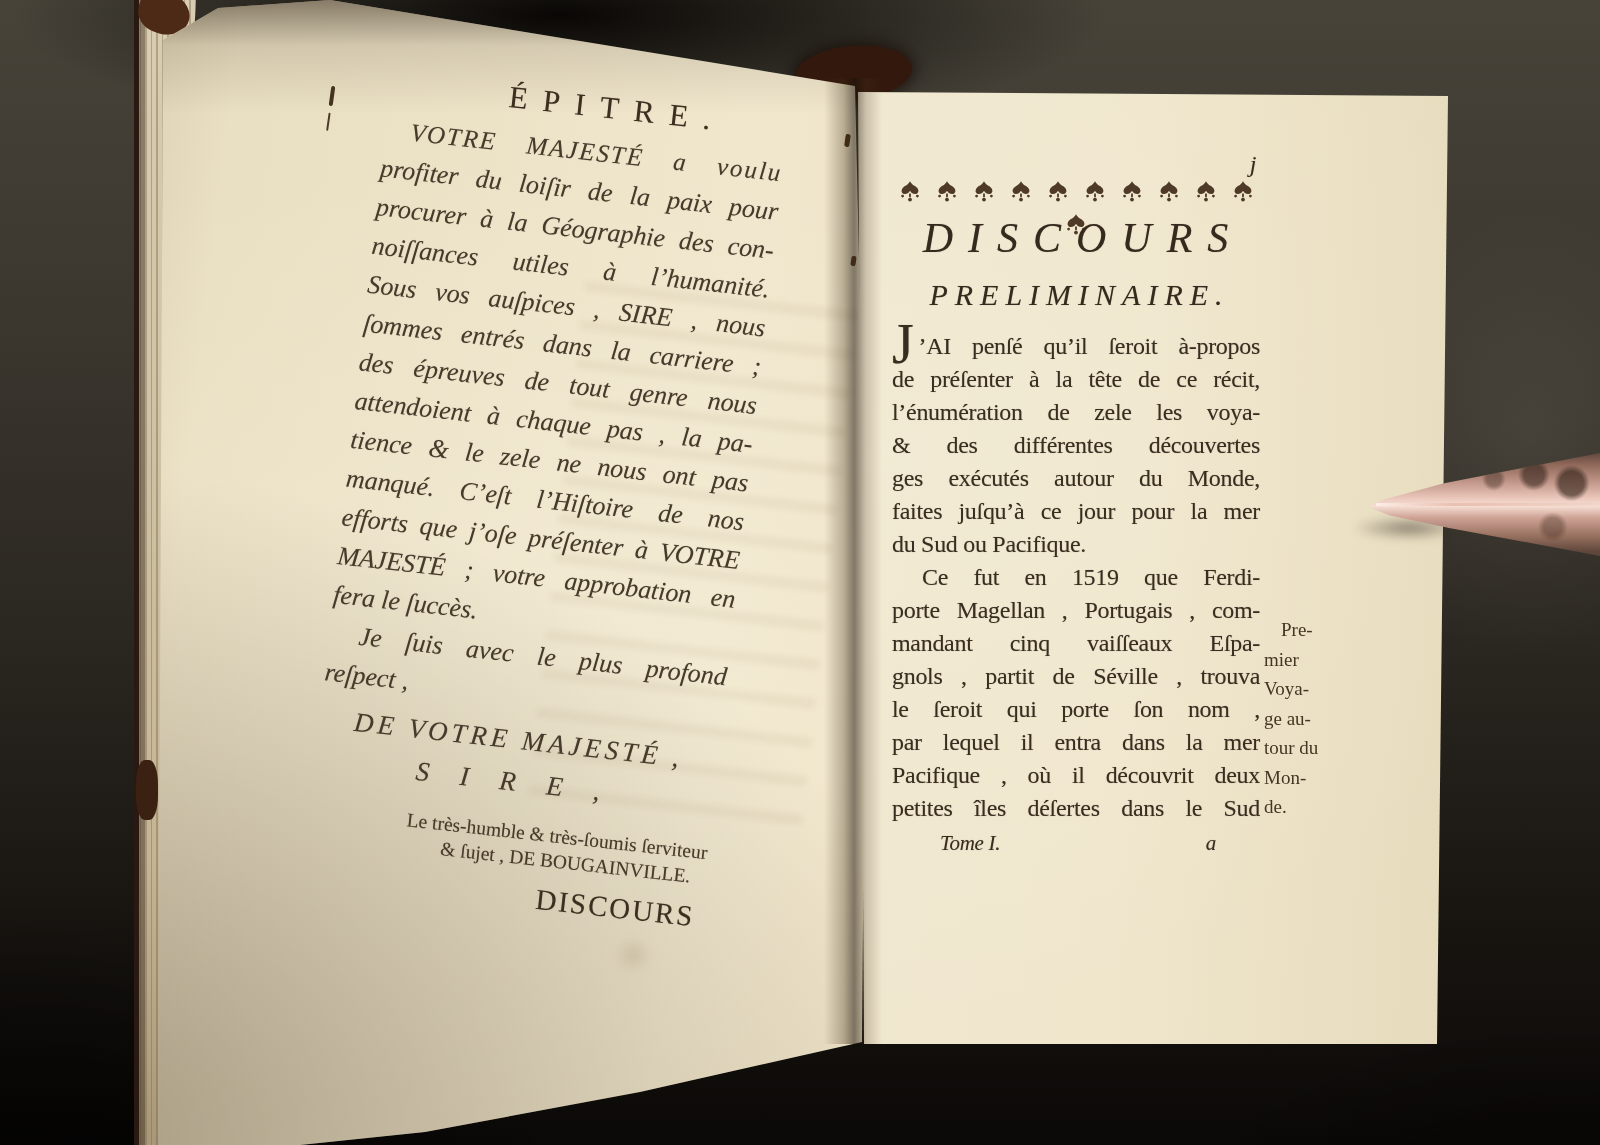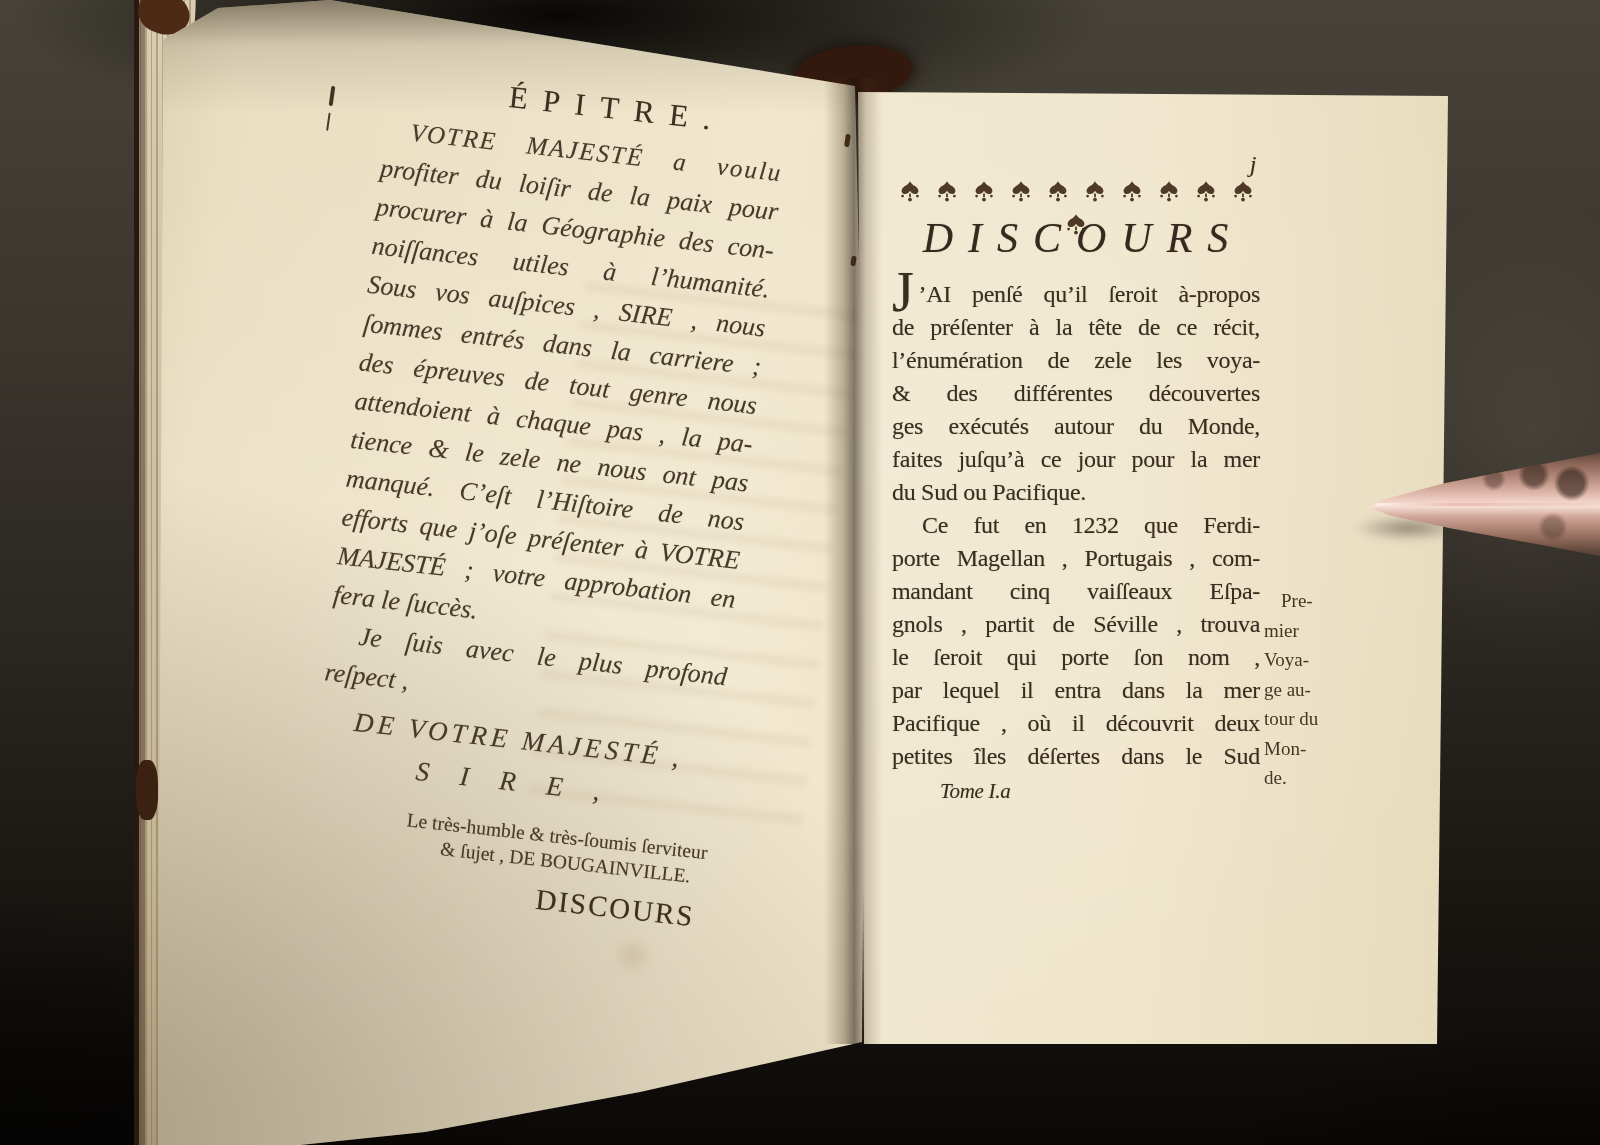--- a/index.html
+++ b/index.html
@@ -82,23 +82,23 @@
   .rp-pagenum{text-align:right;font-style:italic;font-size:24px;height:30px;padding-right:4px;}
   .rp-ornaments{height:36px;text-align:center;letter-spacing:0;line-height:30px;}
   .fleuron{display:inline-block;width:31px;vertical-align:middle;}
   .rp-title{font-style:italic;font-size:42px;letter-spacing:15px;text-align:center;
     text-indent:14px;height:56px;margin-top:8px;color:#352a1d;}
   .rp-subtitle{font-style:italic;font-size:30px;letter-spacing:7px;text-align:center;
     text-indent:7px;height:44px;margin-bottom:8px;color:#352a1d;}
   .rp-para1 .line,.rp-para2 .line{letter-spacing:-0.3px;text-align:right;}
   .dropcap{display:inline-block;font-size:56px;line-height:0;position:relative;top:9px;
     margin-right:5px;font-style:normal;}
-  .rp-footer{display:flex;font-style:italic;font-size:21px;
+  .rp-footer{display:flex;justify-content:space-between;font-style:italic;font-size:21px;
     padding:2px 44px 0 48px;}
-  .margin-note{position:absolute;left:1264px;top:586px;width:92px;font-size:19px;
+  .margin-note{position:absolute;left:1264px;top:615px;width:92px;font-size:19px;
     line-height:29.5px;color:#453624;letter-spacing:0;}
   .margin-note .line{text-align:left;text-align-last:left;}
   .margin-note .mn-indent{text-indent:17px;}
   
   .pointer-shadow{position:absolute;left:1344px;top:514px;width:130px;height:28px;
     background:radial-gradient(ellipse,rgba(45,38,32,0.5),transparent 62%);filter:blur(4px);}
   .letter-opener{position:absolute;left:1364px;top:452px;width:236px;height:104px;
     clip-path:polygon(100% 1%,34% 30%,8% 46%,2% 53%,11% 61%,36% 73%,100% 100%);
     background:
       radial-gradient(circle at 72% 22%,rgba(42,27,18,0.55) 0 10px,transparent 16px),
@@ -265,33 +265,34 @@
                 <g fill="#4e3a26">
                   <path d="M10 1 C11.5 4 14 4.5 15.5 6 C17.6 8.1 16.4 11 14 11 C12.4 11 11 10 10 8.4 C9 10 7.6 11 6 11 C3.6 11 2.4 8.1 4.5 6 C6 4.5 8.5 4 10 1 Z"></path>
                   <path d="M9.3 10.5 h1.4 v3 h-1.4 Z"></path>
                   <circle cx="10" cy="15.3" r="1.5"></circle>
                   <circle cx="4.2" cy="12.6" r="1.1"></circle>
                   <circle cx="15.8" cy="12.6" r="1.1"></circle>
                 </g>
               </svg></span>
           </div>
         <div class="rp-title">DISCOURS</div>
+        <div class="rp-subtitle">PRELIMINAIRE.</div>
         <div class="rp-para1">
           <div class="line para-first"><span class="dropcap">J</span><span>’AI penſé qu’il ſeroit à-propos</span></div>
           <div>
               <div class="line">de préſenter à la tête de ce récit,</div>
               <div class="line">l’énumération de zele les voya-</div>
               <div class="line">&amp; des différentes découvertes</div>
               <div class="line">ges exécutés autour du Monde,</div>
               <div class="line">faites juſqu’à ce jour pour la mer</div>
               <div class="line short">du Sud ou Pacifique.</div>
             </div>
         </div>
         <div class="rp-para2">
-            <div class="line indent">Ce fut en 1232 que Ferdi-</div>
+            <div class="line indent">Ce fut en 1519 que Ferdi-</div>
             <div class="line">porte Magellan , Portugais , com-</div>
             <div class="line">mandant cinq vaiſſeaux Eſpa-</div>
             <div class="line">gnols , partit de Séville , trouva</div>
             <div class="line">le ſeroit qui porte ſon nom ,</div>
             <div class="line">par lequel il entra dans la mer</div>
             <div class="line">Pacifique , où il découvrit deux</div>
             <div class="line">petites îles déſertes dans le Sud</div>
           </div>
         <div class="rp-footer">
           <span class="tome">Tome I.</span>

